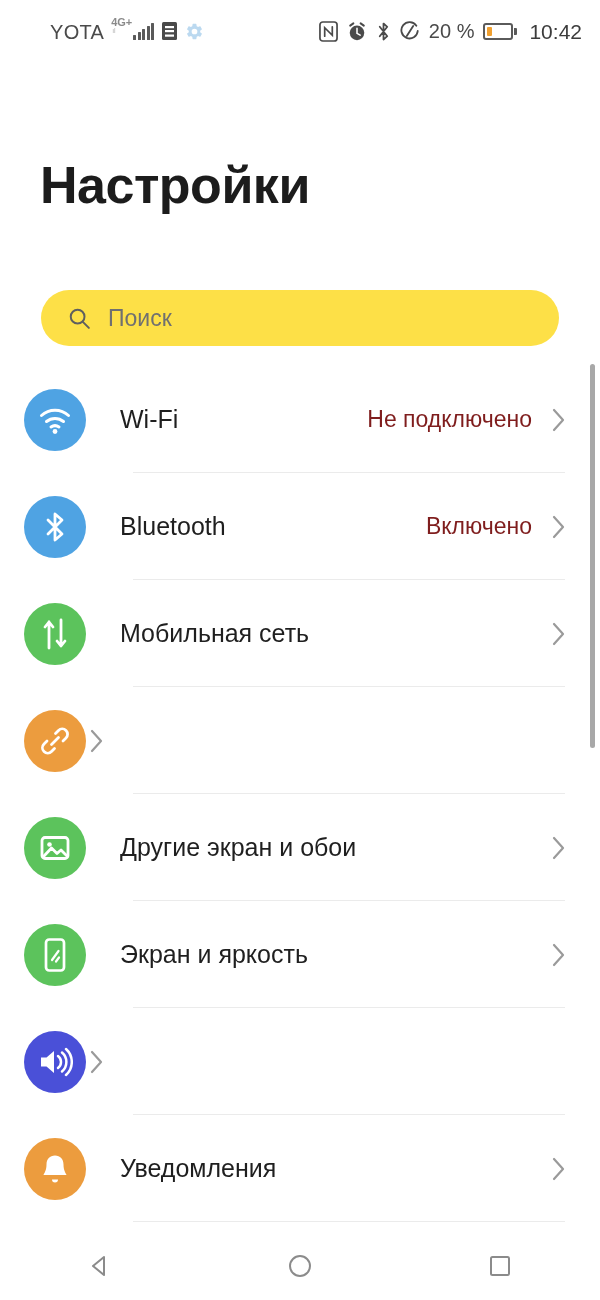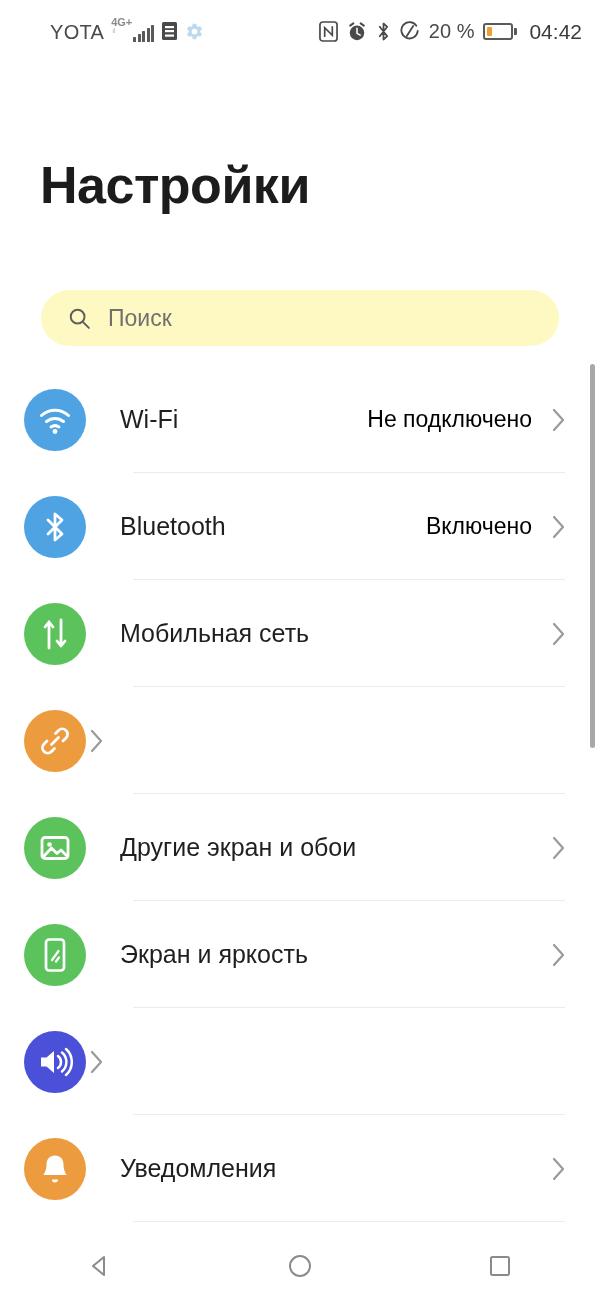--- a/index.html
+++ b/index.html
@@ -13,21 +13,21 @@
   .phone { position:relative; width:600px; height:1300px; background:#fff; }
 
   
   .statusbar {
     position:absolute; top:0; left:16px; width:600px; height:62px;
     display:flex; align-items:center; justify-content:space-between;
     padding:0 34px;
   }
   .sb-left { display:flex; align-items:flex-end; gap:7px; }
   .carrier { font-size:20px; color:#4a4a4a; letter-spacing:.3px; line-height:1; }
-  .net-wrap { position:relative; display:flex; align-items:flex-end; gap:1px; height:21px; }
+  .net-wrap { position:relative; display:flex; align-items:center; gap:1px; height:21px; }
   .net-label {
     position:absolute; left:0px; top:-4px;
     font-size:11px; font-weight:700; color:#8a8a8a; line-height:1;
   }
   .net-sub { position:absolute; left:1px; top:6px; font-size:7px; color:#b6b6b6; line-height:1; }
   .bars { display:flex; align-items:flex-end; gap:1.5px; margin-left:22px; }
   .bars i { display:block; width:3px; background:#5a5a5a; border-radius:.5px; }
   .bars i:nth-child(1){height:5px;}
   .bars i:nth-child(2){height:8px;}
   .bars i:nth-child(3){height:11px;}
@@ -51,36 +51,36 @@
 
   
   .page-title {
     position:absolute; left:40px; top:155px;
     font-size:52px; font-weight:700; color:#1c1c1c; letter-spacing:-0.5px;
   }
 
   
   .search {
     position:absolute; left:41px; top:290px; width:518px; height:56px;
-    background:#fef9c3; border-radius:28px;
+    background:#fde047; border-radius:28px;
     display:flex; align-items:center; padding:16px 26px; gap:16px;
   }
   .search .ph { font-size:23px; color:#707070; }
 
   
   .list { position:absolute; left:0; top:366px; width:600px; }
   .row { position:relative; height:107px; display:flex; align-items:center; padding-left:24px; }
   .icon {
     width:62px; height:62px; border-radius:50%;
     display:flex; align-items:center; justify-content:center; flex-shrink:0;
   }
   .row .label {
     margin-left:34px; font-size:25px; color:#1f1f1f; flex:1; white-space:nowrap;
   }
-  .row .value { font-size:23px; color:#000000; margin-right:16px; white-space:nowrap; }
+  .row .value { font-size:23px; color:#7f1d1d; margin-right:16px; white-space:nowrap; }
   .chev { width:22px; margin-right:30px; display:flex; align-items:center; justify-content:center; }
   .divider {
     position:absolute; left:133px; right:35px; bottom:0; height:1px; background:#ebebeb;
   }
 
   
   .scrollbar {
     position:absolute; right:5px; top:364px; width:5px; height:384px;
     background:#a8a8a8; border-radius:3px;
   }
@@ -151,21 +151,21 @@
           <path d="M14.5 5.5L7.5 16.5" stroke="#4a4a4a" stroke-width="2" stroke-linecap="round"></path>
         </svg>
       </span>
       <span class="pct">20 %</span>
       <span class="battery">
         <span class="shell">
             <span class="fill" id="bat-fill" style="width: 20%;"></span>
           </span>
         <span class="cap"></span>
       </span>
-      <span class="clock">04:42</span>
+      <span class="clock">10:42</span>
     </div>
   </div>
 
   <div class="page-title">Настройки</div>
 
   <div class="search">
     <span style="display:flex;align-items:center;">
       <svg width="25" height="25" viewBox="0 0 24 24">
         <circle cx="10.2" cy="10.2" r="6.6" fill="none" stroke="#5f5f5f" stroke-width="1.9"></circle>
         <path d="M15.2 15.2L21 21" stroke="#5f5f5f" stroke-width="1.9" stroke-linecap="round"></path>

